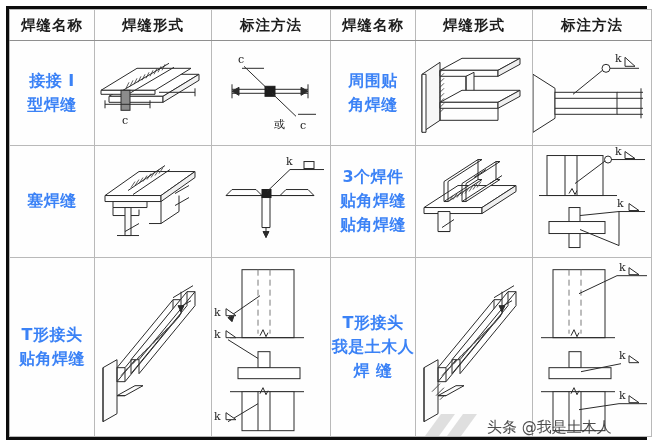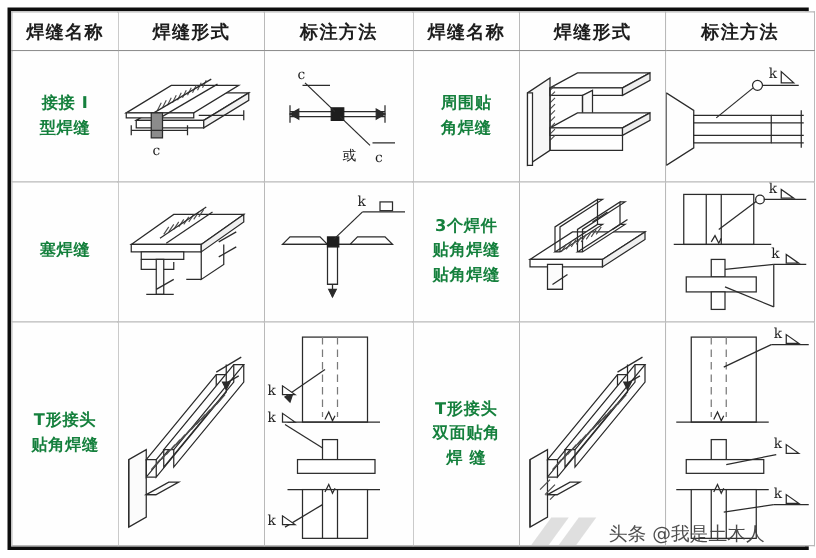--- a/index.html
+++ b/index.html
@@ -56,23 +56,23 @@
     font-size: 14.5px;
     font-weight: bold;
     color: #1d1d1d;
     letter-spacing: 1px;
     border-bottom: 1px solid #8f8f8f;
   }
   .col-name  { width: 84px; }
   .col-form  { width: 116px; }
   .col-mark  { width: 118px; }
   .cell-name {
-    font-size: 13px;
+    font-size: 16px;
     font-weight: bold;
-    color: #15803d;
+    color: #3b82f6;
     line-height: 1.5;
     letter-spacing: 0.5px;
   }
   .cell-name div { white-space: nowrap; }
   .mid-sep { border-left: 1px solid #8f8f8f !important; }
   .r1 { height: 97px; }
   .r2 { height: 104px; }
   .r3 { height: 167px; }
 
   .art { width: 100%; height: 100%; display: block; }
@@ -464,21 +464,21 @@
               <polygon points="14,156 24,156 14,149" fill="#ffffff"></polygon>
             </g>
             <text x="2" y="52" font-size="11" fill="#1b1b1b" font-family="'DejaVu Serif','Liberation Serif',serif">k</text>
             <text x="2" y="74" font-size="11" fill="#1b1b1b" font-family="'DejaVu Serif','Liberation Serif',serif">k</text>
             <text x="2" y="156" font-size="11" fill="#1b1b1b" font-family="'DejaVu Serif','Liberation Serif',serif">k</text>
           </svg>
         </td>
 
         <td class="cell-name mid-sep">
           <div>T形接头</div>
-          <div>双面贴角</div>
+          <div>我是土木人</div>
           <div>焊  缝</div>
         </td>
 
         <td>
           <svg class="art" viewBox="0 0 116 167">
             <g fill="none" stroke="#2b2b2b" stroke-width="1">
 
               <polygon points="8,104 22,96 22,150 8,158" fill="#fbfbfb"></polygon>
               <line x1="8" y1="104" x2="8" y2="158"></line>
 

